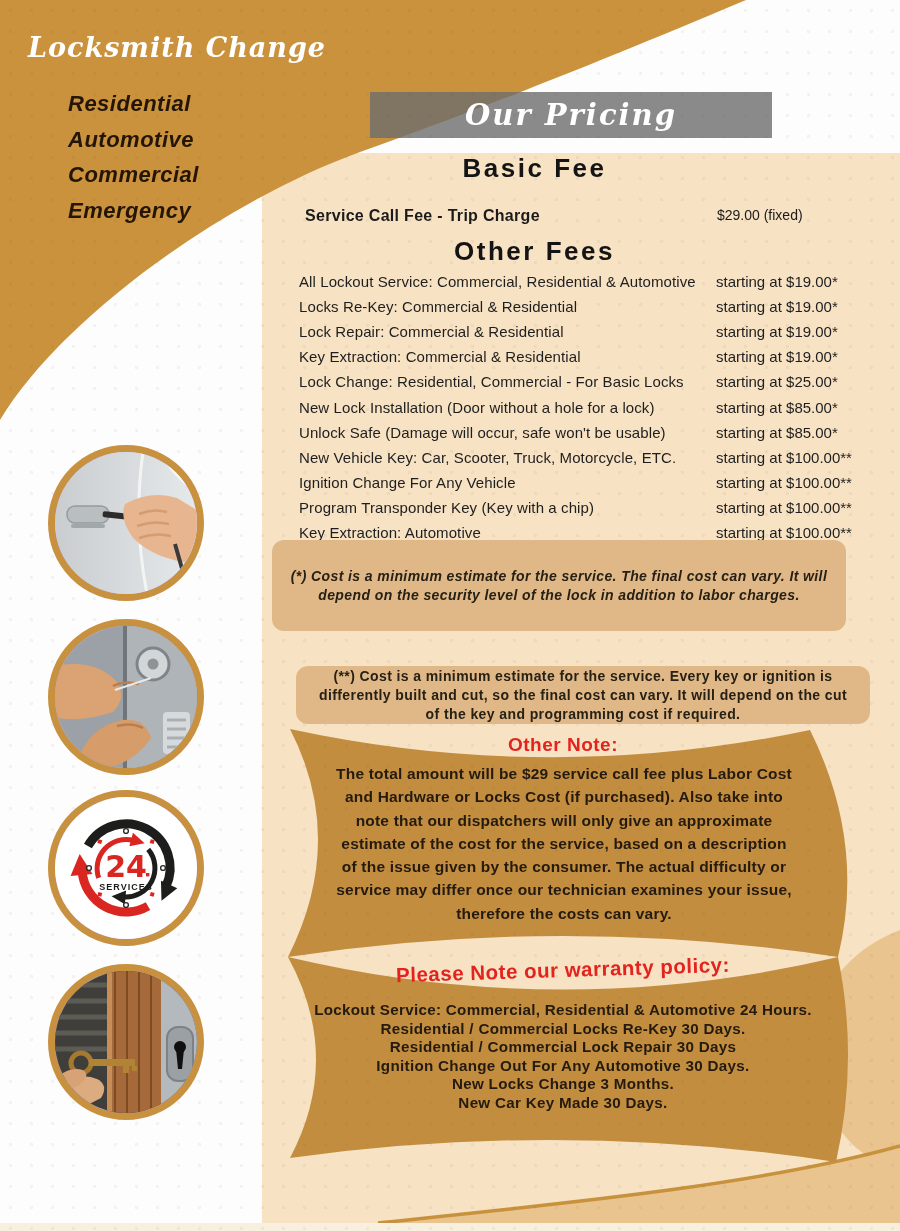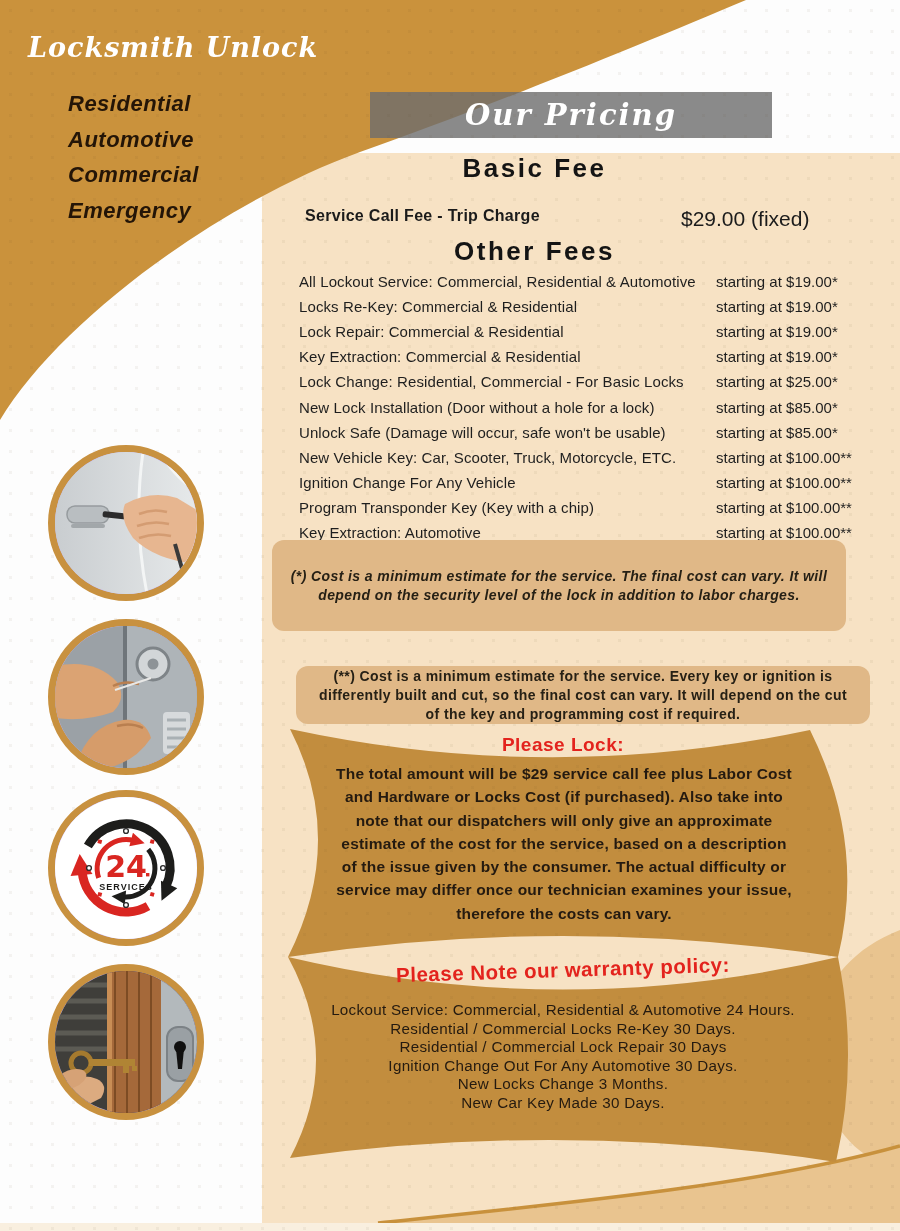--- a/index.html
+++ b/index.html
@@ -16,38 +16,38 @@
   .service-menu li{font-family:Liberation Sans, sans-serif;font-style:italic;font-weight:bold;
         font-size:22px;color:#241507;line-height:35.5px;letter-spacing:0.5px;}
   .banner{position:absolute;left:370px;top:92px;width:402px;height:46px;z-index:1;
         background:rgba(109,109,109,0.80);display:flex;align-items:center;justify-content:center;}
   .banner span{font-family:"DejaVu Serif",serif;font-style:italic;font-weight:bold;
         font-size:29px;color:#ffffff;letter-spacing:2px;}
   .abs{position:absolute;z-index:3;}
   .h-section{left:262px;width:545px;text-align:center;font-weight:bold;font-size:26px;
         color:#141414;letter-spacing:2.5px;}
   .basic-label{left:305px;top:207px;font-weight:bold;font-size:16px;color:#1b1b1b;letter-spacing:0.3px;}
-  .basic-price{left:681px;top:207px;font-size:21px;color:#1b1b1b;}
+  .basic-price{left:717px;top:207px;font-size:14px;color:#1b1b1b;}
   .fee-rows{position:absolute;left:262px;top:269px;width:638px;z-index:3;}
   .fee-row{position:relative;height:25.1px;display:flex;align-items:center;}
   .fee-label{margin-left:37px;font-size:15px;color:#1e1e1e;letter-spacing:0.1px;}
   .fee-price{position:absolute;left:454px;font-size:15px;color:#1e1e1e;}
   .note-box{left:272px;width:574px;background:#e0b887;border-radius:12px;z-index:3;
         display:flex;align-items:center;justify-content:center;}
   .note-box .txt{font-weight:bold;font-size:14px;line-height:19px;color:#262015;
         text-align:center;letter-spacing:0.4px;padding:0 14px;}
   .nb1{top:540px;height:91px;font-style:italic;}
   .nb2{top:666px;height:58px;margin-left:24px;}
   .flag-title{color:#e3231d;font-weight:bold;text-align:center;}
   .fn-title{left:290px;top:734px;width:546px;font-size:19px;letter-spacing:0.5px;}
   .fn-body{left:333px;top:762px;width:462px;font-weight:bold;font-size:15.5px;line-height:23.3px;
         color:#241a10;text-align:center;letter-spacing:0.2px;}
   .wr-title{left:303px;top:958px;width:520px;font-size:20.5px;transform:rotate(-1.8deg);letter-spacing:0.5px;}
   .wr-lines{position:absolute;left:303px;top:1001px;width:520px;z-index:3;}
-  .wr-line{font-weight:normal;font-size:15.2px;line-height:18.6px;color:#241a10;
+  .wr-line{font-weight:bold;font-size:15.2px;line-height:18.6px;color:#241a10;
         text-align:center;letter-spacing:0.3px;}
   .photo-circle{position:absolute;left:48px;width:142px;height:142px;border-radius:50%;
         border:7px solid #c8913f;overflow:hidden;z-index:3;background:#c4b5fd;}
   .pc1{top:445px;} .pc2{top:619px;} .pc3{top:790px;} .pc4{top:964px;}
 </style>
 </head>
 <body>
 
 <div class="page">
 
@@ -68,21 +68,21 @@
 
     <path d="M288,957 Q563,1022 838,957 Q859,1060 836,1162 Q563,1120 290,1158 Q343,1058 288,957 Z" fill="#c28d3e"></path>
   </svg>
 
   <div class="banner">
     <span>Our Pricing</span>
   </div>
 
   <div class="dots"></div>
 
-  <div class="brand-title abs">Locksmith Unlock</div>
+  <div class="brand-title abs">Locksmith Change</div>
 
   <ul class="service-menu">
 
       <li>Residential</li>
 
       <li>Automotive</li>
 
       <li>Commercial</li>
 
       <li>Emergency</li>
@@ -151,21 +151,21 @@
       </div>
     </div>
 
   <div class="abs note-box nb1">
     <div class="txt">(*) Cost is a minimum estimate for the service. The final cost can vary. It will depend on the security level of the lock in addition to labor charges.</div>
   </div>
   <div class="abs note-box nb2">
     <div class="txt">(**) Cost is a minimum estimate for the service. Every key or ignition is differently built and cut, so the final cost can vary. It will depend on the cut of the key and programming cost if required.</div>
   </div>
 
-  <div class="abs flag-title fn-title">Please Lock:</div>
+  <div class="abs flag-title fn-title">Other Note:</div>
   <div class="abs fn-body">The total amount will be $29 service call fee plus Labor Cost and Hardware or Locks Cost (if purchased). Also take into note that our dispatchers will only give an approximate estimate of the cost for the service, based on a description of the issue given by the consumer. The actual difficulty or service may differ once our technician examines your issue, therefore the costs can vary.</div>
 
   <div class="abs flag-title wr-title">Please Note our warranty policy:</div>
   <div class="wr-lines">
 
       <div class="wr-line">Lockout Service: Commercial, Residential &amp; Automotive 24 Hours.</div>
 
       <div class="wr-line">Residential / Commercial Locks Re-Key 30 Days.</div>
 
       <div class="wr-line">Residential / Commercial Lock Repair 30 Days</div>

